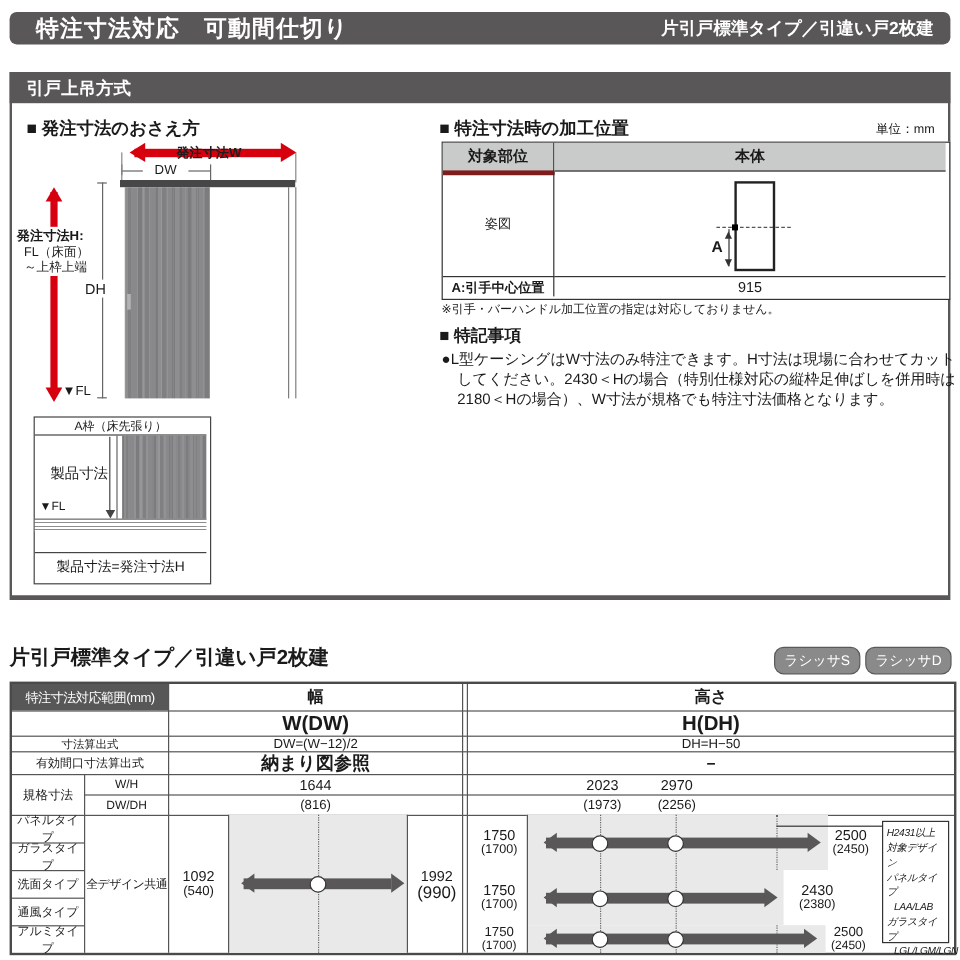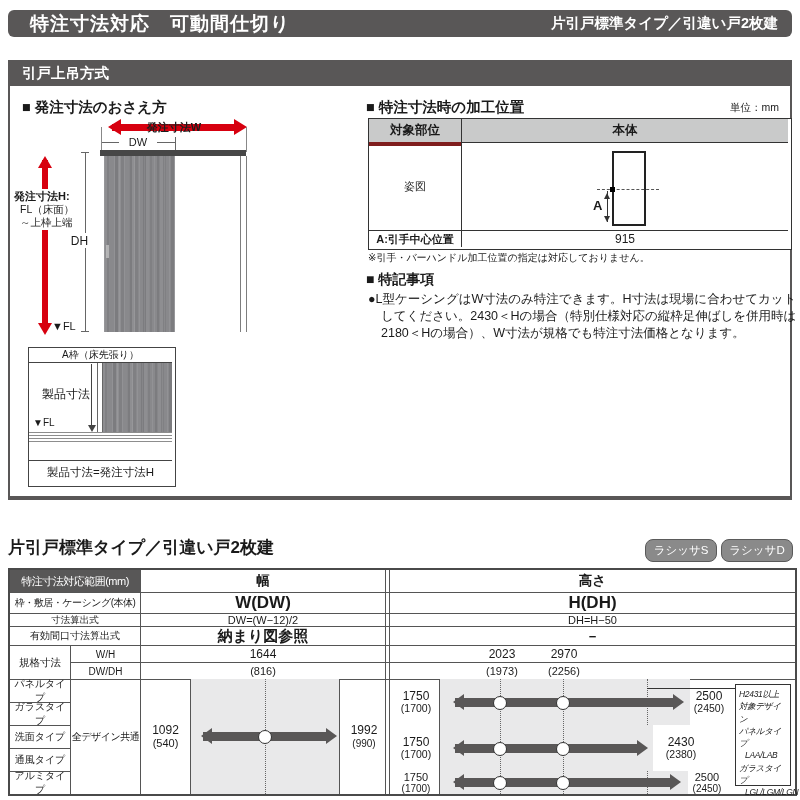--- a/index.html
+++ b/index.html
@@ -138,21 +138,20 @@
     <div class="lh" style="left:0;top:109px;width:785px;"></div>
     <div class="lh" style="left:0;top:132px;width:60px;"></div>
     <div class="lh" style="left:0;top:155px;width:60px;"></div>
     <div class="lh" style="left:0;top:178px;width:60px;"></div>
     <div class="lh" style="left:0;top:201px;width:60px;"></div>
 
     <div class="ctr" style="position:absolute;left:0;top:0;width:130px;height:22px;background:#585757;color:#fff;font-size:11px;letter-spacing:-0.5px;">特注寸法対応範囲(mm)</div>
     <div class="ctr" style="position:absolute;left:131px;top:0;width:244px;height:22px;font-size:13.5px;font-weight:bold;">幅</div>
     <div class="ctr" style="position:absolute;left:380px;top:0;width:405px;height:22px;font-size:13.5px;font-weight:bold;">高さ</div>
 
-    <div class="ctr" style="position:absolute;left:0;top:23px;width:130px;height:20px;font-size:10px;letter-spacing:-0.5px;">枠・敷居・ケーシング(本体)</div>
     <div class="ctr" style="position:absolute;left:131px;top:23px;width:244px;height:20px;font-size:17px;font-weight:bold;">W(DW)</div>
     <div class="ctr" style="position:absolute;left:380px;top:23px;width:405px;height:20px;font-size:17px;font-weight:bold;">H(DH)</div>
 
     <div class="ctr" style="position:absolute;left:0;top:44px;width:130px;height:12px;font-size:9.5px;">寸法算出式</div>
     <div class="ctr" style="position:absolute;left:131px;top:44px;width:244px;height:12px;font-size:11px;">DW=(W−12)/2</div>
     <div class="ctr" style="position:absolute;left:380px;top:44px;width:405px;height:12px;font-size:11px;">DH=H−50</div>
 
     <div class="ctr" style="position:absolute;left:0;top:57px;width:130px;height:18px;font-size:10px;">有効間口寸法算出式</div>
     <div class="ctr" style="position:absolute;left:131px;top:57px;width:244px;height:18px;font-size:15px;font-weight:bold;">納まり図参照</div>
     <div class="ctr" style="position:absolute;left:380px;top:57px;width:405px;height:18px;font-size:13px;font-weight:bold;">−</div>
@@ -177,21 +176,21 @@
     <div class="band" style="left:180px;top:109px;width:149px;height:115px;"></div>
     <div class="lv" style="left:180px;top:109px;height:115px;"></div>
     <div class="lv" style="left:329px;top:109px;height:115px;"></div>
     <div class="dv" style="left:255px;top:109px;height:115px;"></div>
     <div class="col" style="position:absolute;left:131px;top:109px;width:49px;height:115px;line-height:13px;">
       <span style="font-size:12px;">1092</span>
       <span style="font-size:11px;">(540)</span>
     </div>
     <div class="col" style="position:absolute;left:330px;top:109px;width:48px;height:115px;line-height:13px;">
       <span style="font-size:12px;">1992</span>
-      <span style="font-size:10px;">(990)</span>
+      <span style="font-size:14px;">(990)</span>
     </div>
     <div class="tri" style="left:183px;top:158px;border:8.5px solid transparent;border-right:11px solid #595757;"></div>
     <div class="bar9" style="left:193px;top:162px;width:123px;"></div>
     <div class="tri" style="left:316px;top:158px;border:8.5px solid transparent;border-left:11px solid #595757;"></div>
     <div class="knob" style="left:248px;top:160px;"></div>
 
     <div class="band" style="left:429px;top:109px;width:251px;height:46px;"></div>
     <div class="band" style="left:429px;top:155px;width:214px;height:46px;"></div>
     <div class="band" style="left:429px;top:201px;width:249px;height:23px;"></div>
     <div class="lv" style="left:429px;top:109px;height:115px;"></div>

